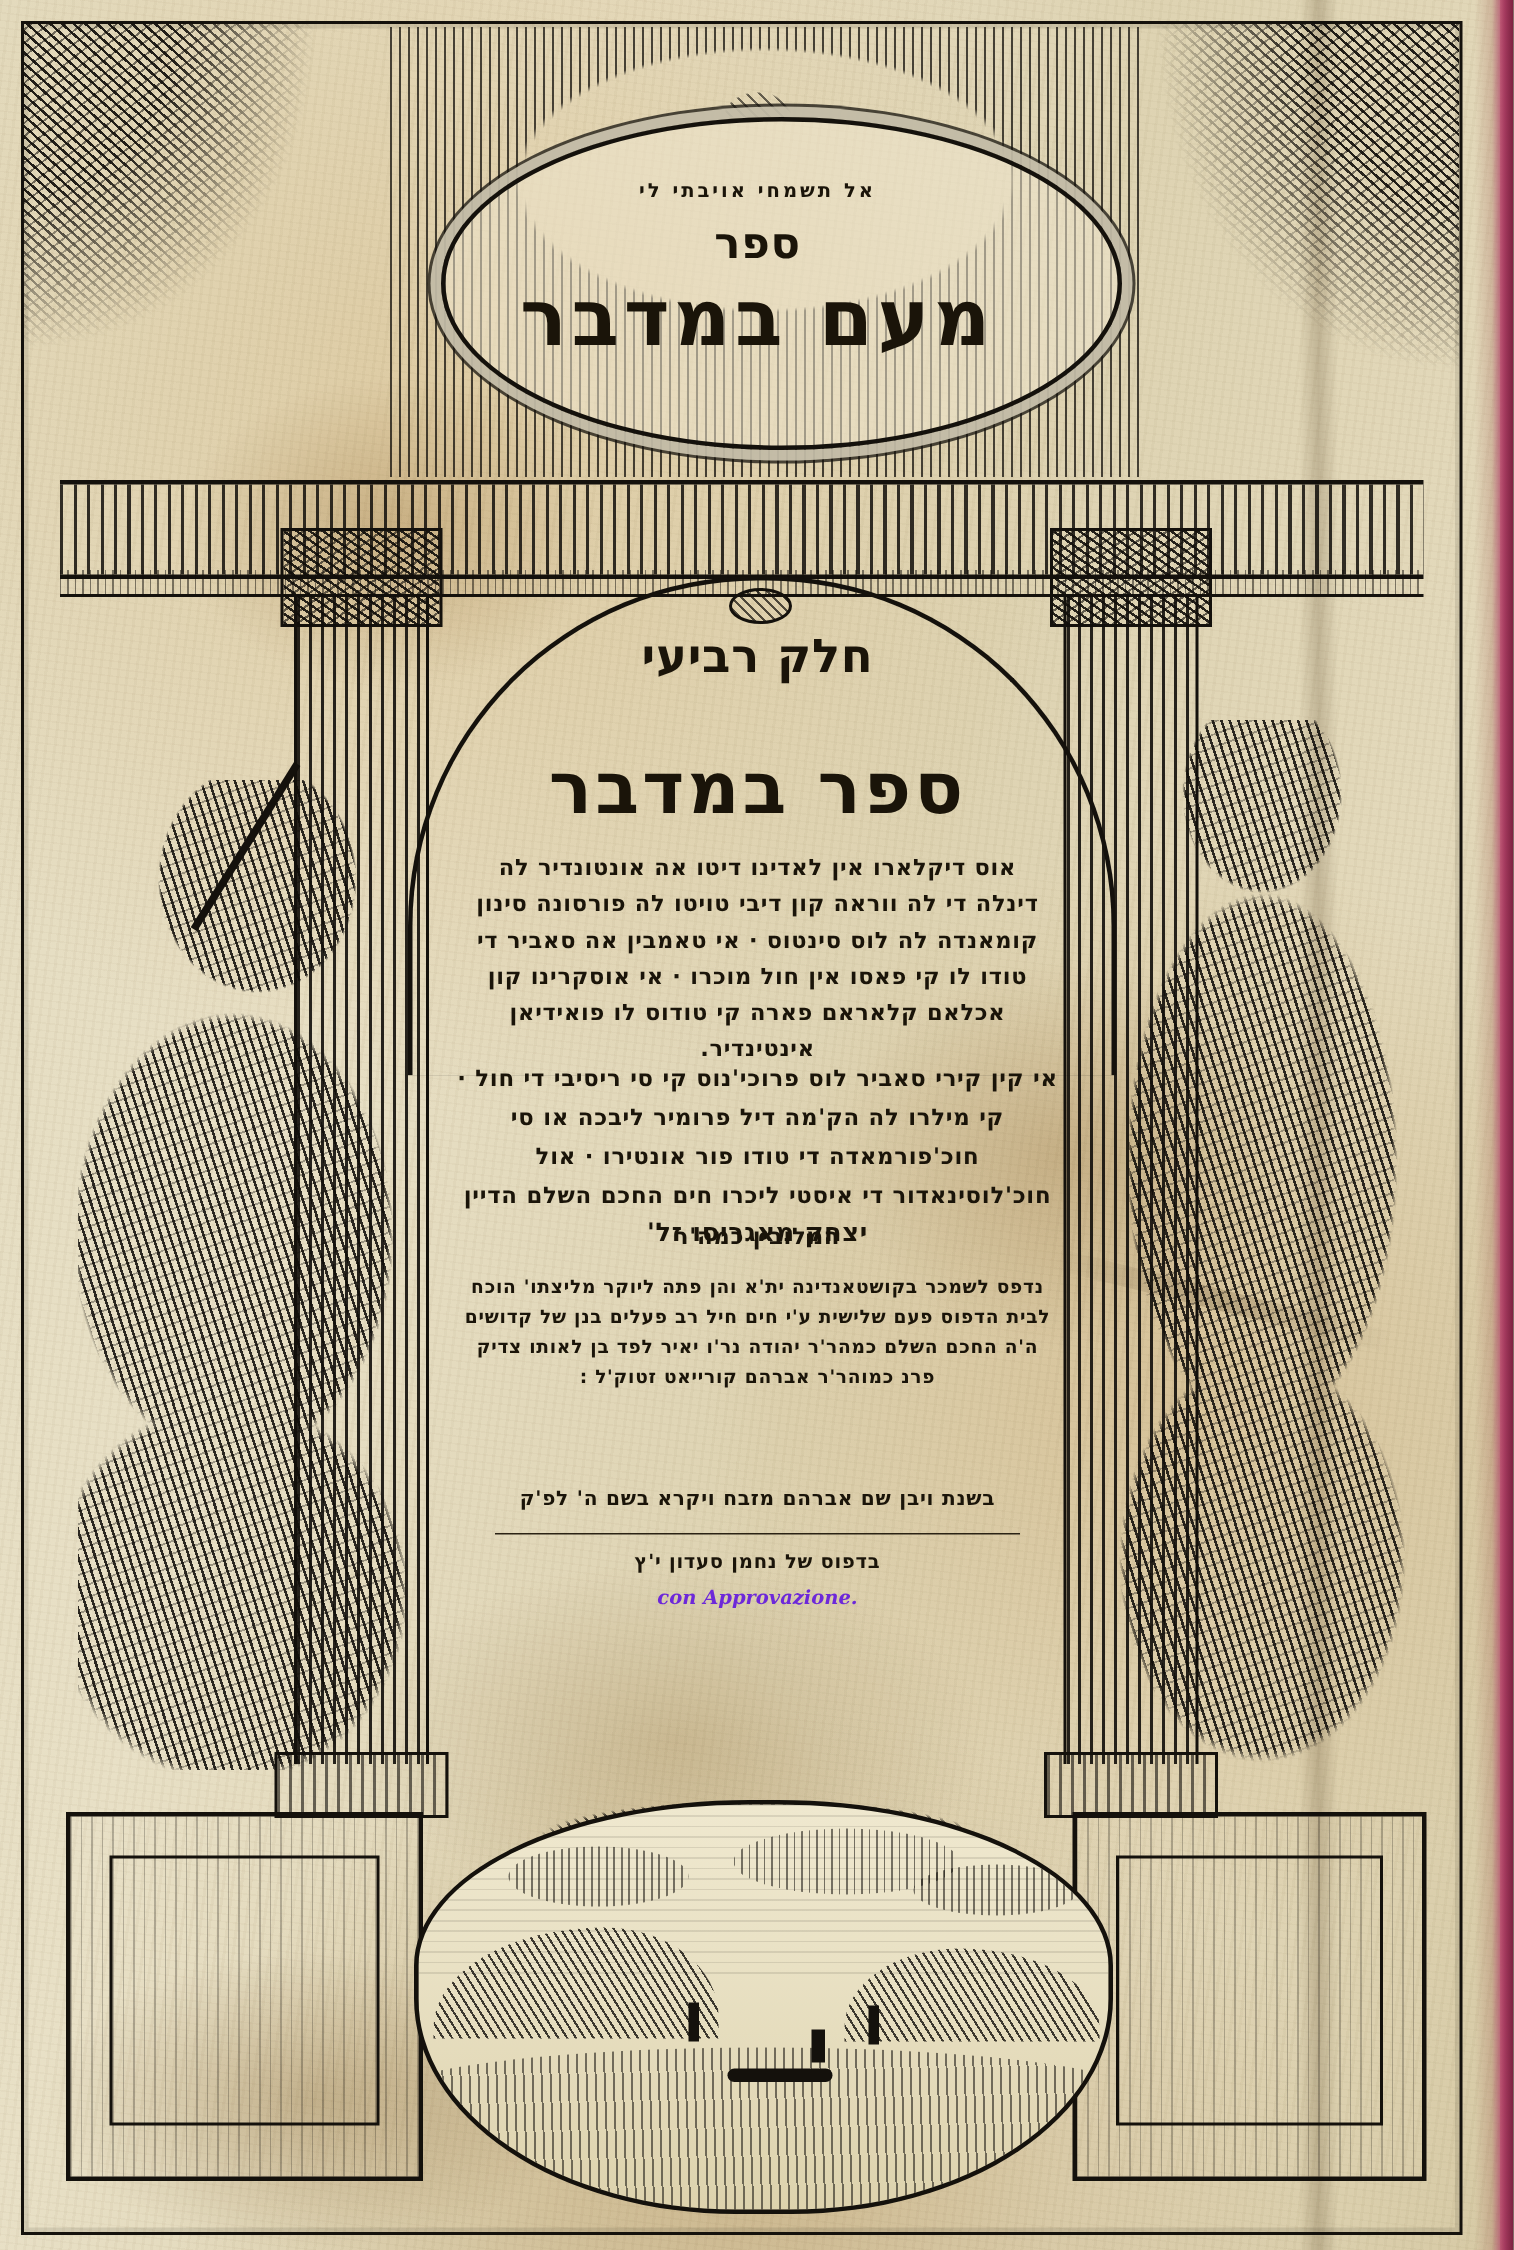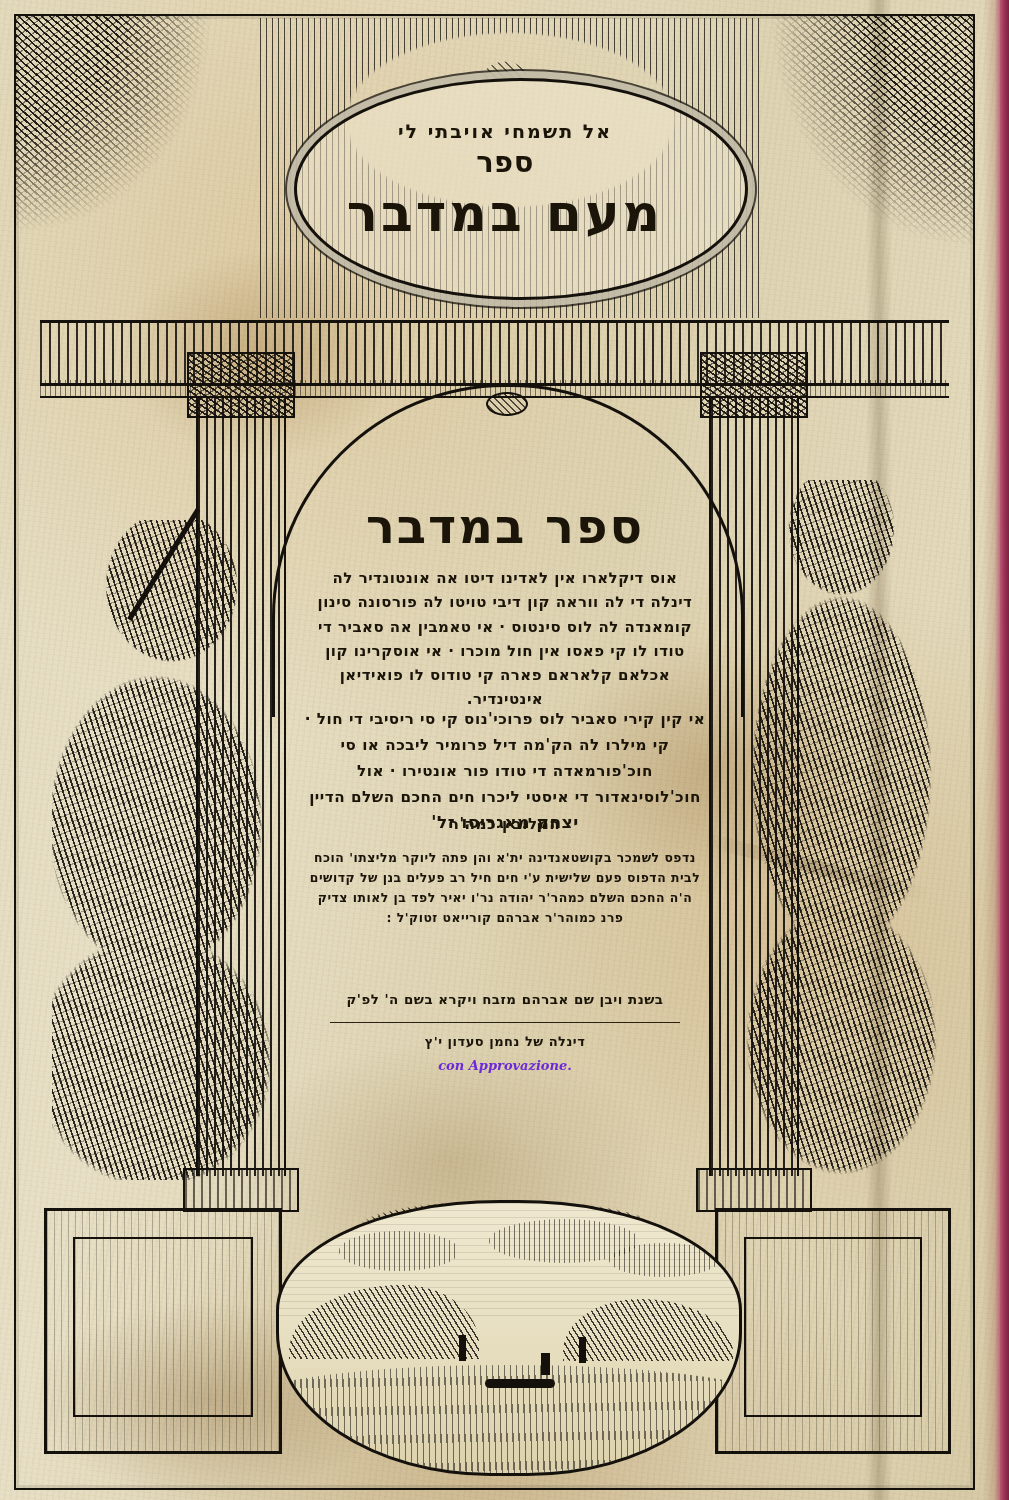--- a/index.html
+++ b/index.html
@@ -208,21 +208,21 @@
   }
 
   .heb {
     font-family: "DejaVu Sans", sans-serif;
     direction: rtl;
     color: #1a1409;
     letter-spacing: 0.5px;
   }
   .t-top-heb {
     position: absolute; left: 0; right: 0; top: -268px;
-    font-size: 19px; font-weight: 700; letter-spacing: 2px; text-align: center;
+    font-size: 13px; font-weight: 700; letter-spacing: 2px; text-align: center;
   }
   .t-sefer {
     position: absolute; left: 0; right: 0; top: -243px;
     font-size: 29px; font-weight: 700;
   }
   .t-meam {
     position: absolute; left: 0; right: 0; top: -205px;
     font-size: 52px; font-weight: 700; letter-spacing: 3px;
   }
   .t-helek {
@@ -376,32 +376,33 @@
   <div class="arch"></div>
   <div class="arch-hatch"></div>
   <div class="apex-orn"></div>
 
   <div class="panel">
 
     <div class="heb t-top-heb">אל תשמחי אויבתי לי</div>
     <div class="heb t-sefer">ספר</div>
     <div class="heb t-meam">מעם במדבר</div>
 
+    <div class="heb t-helek">חלק רביעי</div>
     <div class="heb t-bamidbar">ספר במדבר</div>
 
     <div class="heb t-body">אוס דיקלארו אין לאדינו דיטו אה אונטונדיר לה דינלה די לה ווראה קון דיבי טויטו לה פורסונה סינון קומאנדה לה לוס סינטוס · אי טאמבין אה סאביר די טודו לו קי פאסו אין חול מוכרו · אי אוסקרינו קון אכלאם קלאראם פארה קי טודוס לו פואידיאן אינטינדיר.</div>
     <div class="heb t-body2">אי קין קירי סאביר לוס פרוכי'נוס קי סי ריסיבי די חול · קי מילרו לה הק'מה דיל פרומיר ליבכה או סי חוכ'פורמאדה די טודו פור אונטירו · אול חוכ'לוסינאדור די איסטי ליכרו חים החכם השלם הדיין המלובין כמה'ר</div>
     <div class="heb t-author">יצחק מאגריסו זל'</div>
     <div class="heb t-impr">נדפס לשמכר בקושטאנדינה ית'א והן פתה ליוקר מליצתו' הוכח לבית הדפוס פעם שלישית ע'י חים חיל רב פעלים בנן של קדושים ה'ה החכם השלם כמהר'ר יהודה נר'ו יאיר לפד בן לאותו צדיק פרנ כמוהר'ר אברהם קורייאט זטוק'ל :</div>
 
     <div class="heb t-year">בשנת ויבן שם אברהם מזבח ויקרא בשם ה' לפ'ק</div>
 
     <div class="rule"></div>
 
-    <div class="heb t-printer">דינלה של נחמן סעדון י'ץ</div>
+    <div class="heb t-printer">בדפוס של נחמן סעדון י'ץ</div>
     <div class="t-approb">con Approvazione.</div>
   </div>
 
   <div class="vig-scroll"></div>
   <div class="vignette">
     <div class="vig-sky"></div>
     <div class="vig-cloud" style="left:60px;top:28px;width:120px;height:40px;"></div>
     <div class="vig-cloud" style="left:210px;top:16px;width:150px;height:44px;"></div>
     <div class="vig-cloud" style="left:330px;top:40px;width:110px;height:34px;"></div>
     <div class="vig-hill" style="left:10px;top:82px;width:190px;height:74px;border-radius:60% 40% 0 0 / 90% 80% 0 0;"></div>

